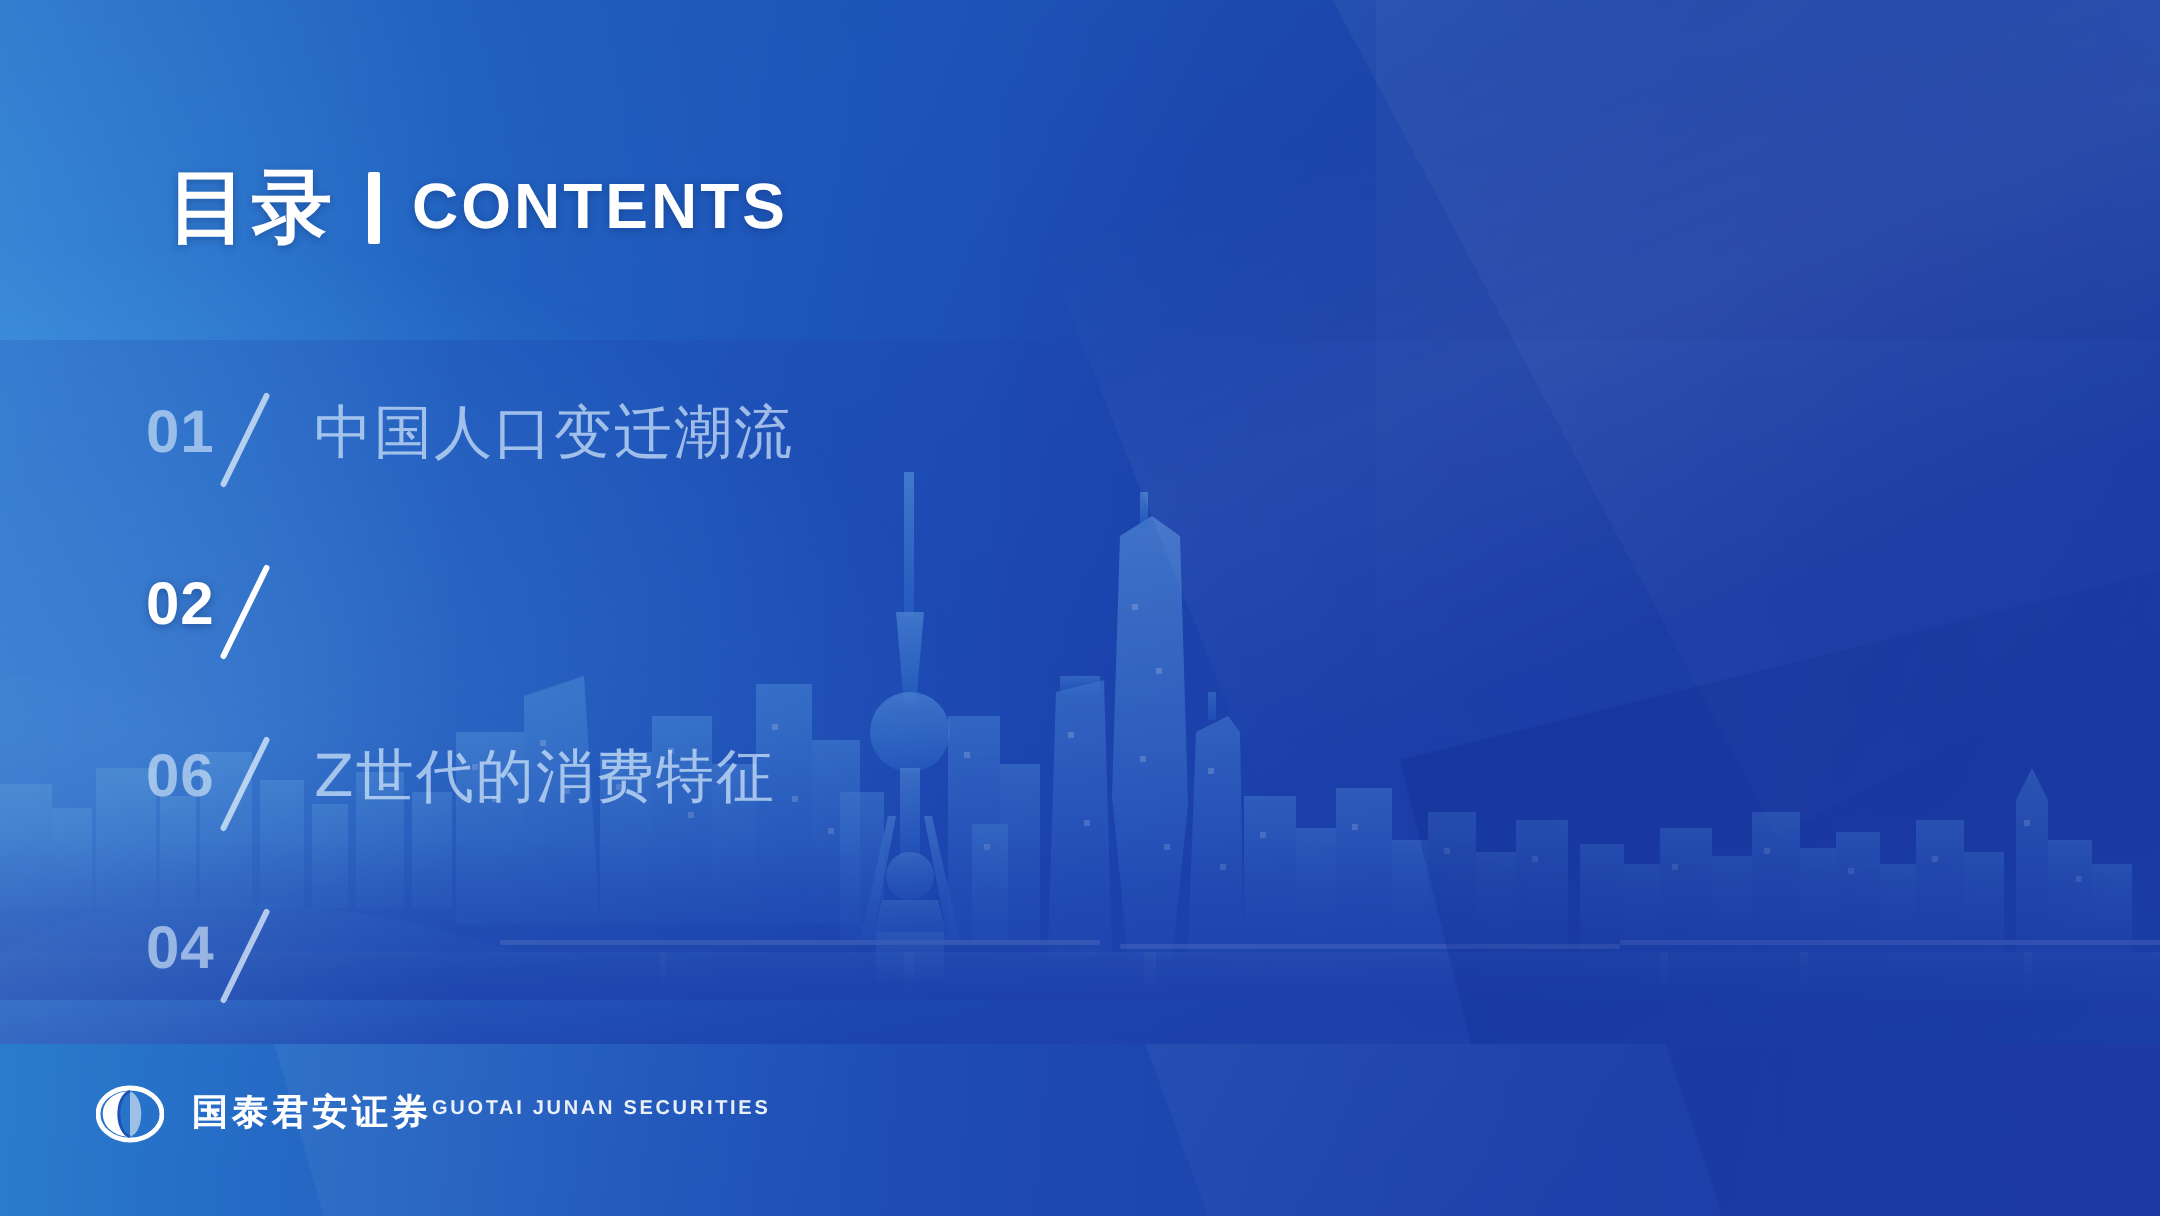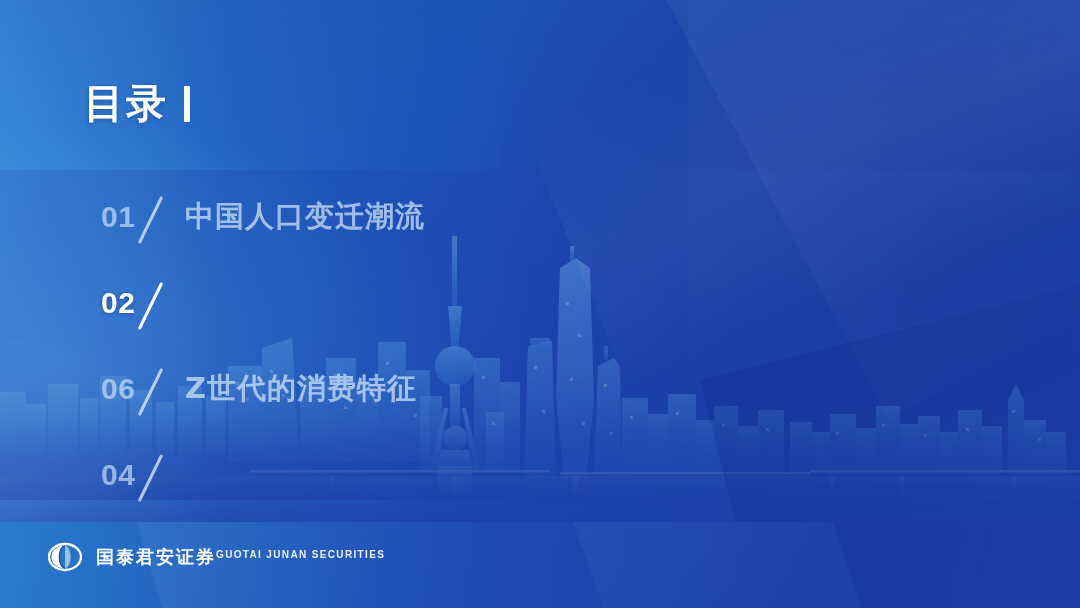--- a/index.html
+++ b/index.html
@@ -103,37 +103,37 @@
   }
   .heading-bar {
     width:6px; height:36px; background:#ffffff; border-radius:1px;
   }
   .heading-en {
     font-size:32px; font-weight:bold; letter-spacing:1.5px;
     text-shadow:0 1px 4px rgba(0,20,70,0.30);
   }
 
   
-  .toc { position:absolute; left:101px; top:186px; width:520px; }
+  .toc { position:absolute; left:73px; top:186px; width:520px; }
   .toc-item {
     position:relative; height:62px; margin-bottom:24px;
     display:flex; align-items:center;
   }
   .toc-num {
     font-size:30px; font-weight:bold; letter-spacing:0.5px;
     width:58px; flex:0 0 58px;
     font-family:"Liberation Sans",sans-serif;
   }
   .toc-slash {
     position:absolute; left:48px; top:8px;
     width:3px; height:52px; border-radius:2px;
     transform:rotate(26deg); transform-origin:center;
   }
   .toc-label {
-    font-size:29px; font-weight:bold; letter-spacing:1px;
+    font-size:29px; font-weight:normal; letter-spacing:1px;
     margin-left:26px;
     font-family:"DejaVu Sans","Liberation Sans",sans-serif;
     white-space:nowrap;
   }
 
   .toc-item.dim .toc-num   { color:rgba(218,236,252,0.62); }
   .toc-item.dim .toc-label { color:rgba(214,234,252,0.70); }
   .toc-item.dim .toc-slash { background:rgba(232,244,255,0.72); }
 
   .toc-item.active .toc-num   { color:#ffffff; text-shadow:0 1px 4px rgba(0,20,70,0.35); }
@@ -365,20 +365,21 @@
   <div class="facet facet-1"></div>
   <div class="facet facet-2"></div>
   <div class="facet facet-3"></div>
   <div class="facet facet-4"></div>
   <div class="facet facet-5"></div>
   <div class="facet facet-6"></div>
 
   <div class="heading">
     <span class="heading-cn">目录</span>
     <span class="heading-bar"></span>
+    <span class="heading-en">CONTENTS</span>
   </div>
 
   <div class="toc">
 
     <div class="toc-item dim">
       <span class="toc-num">01</span>
       <span class="toc-slash"></span>
       <span class="toc-label">中国人口变迁潮流</span>
     </div>
 

